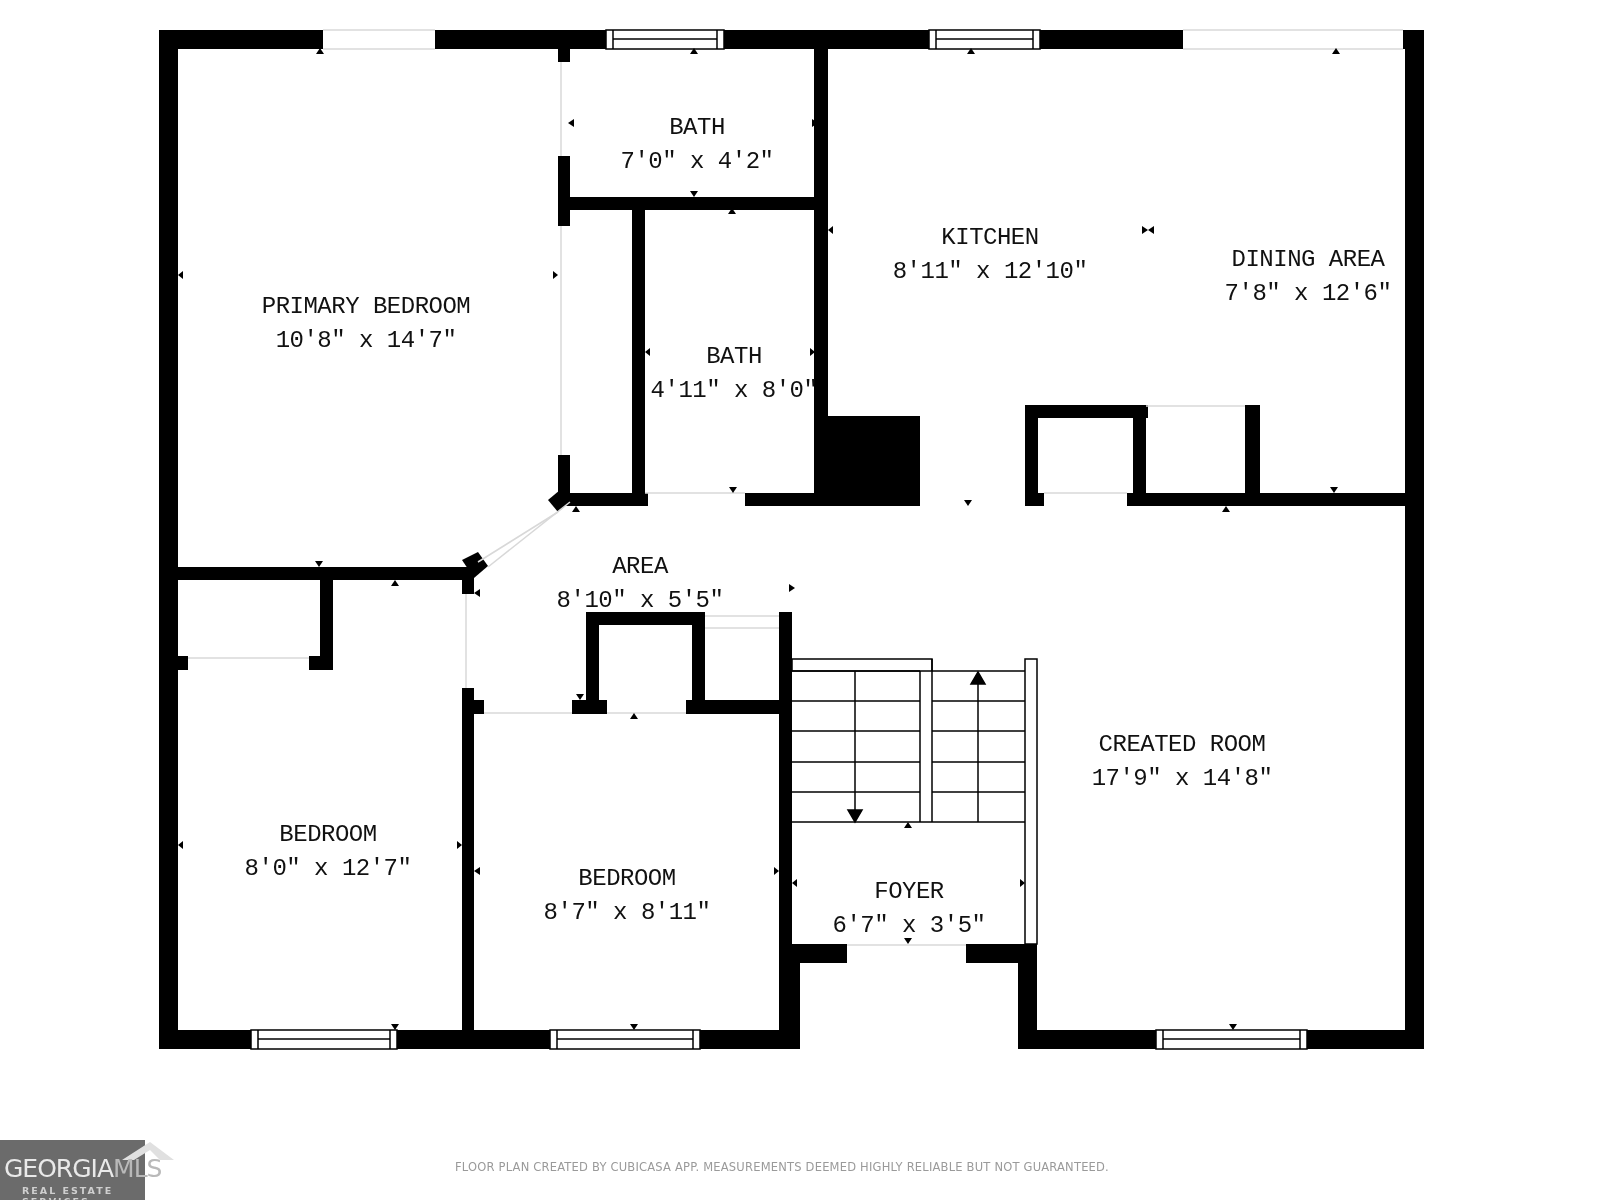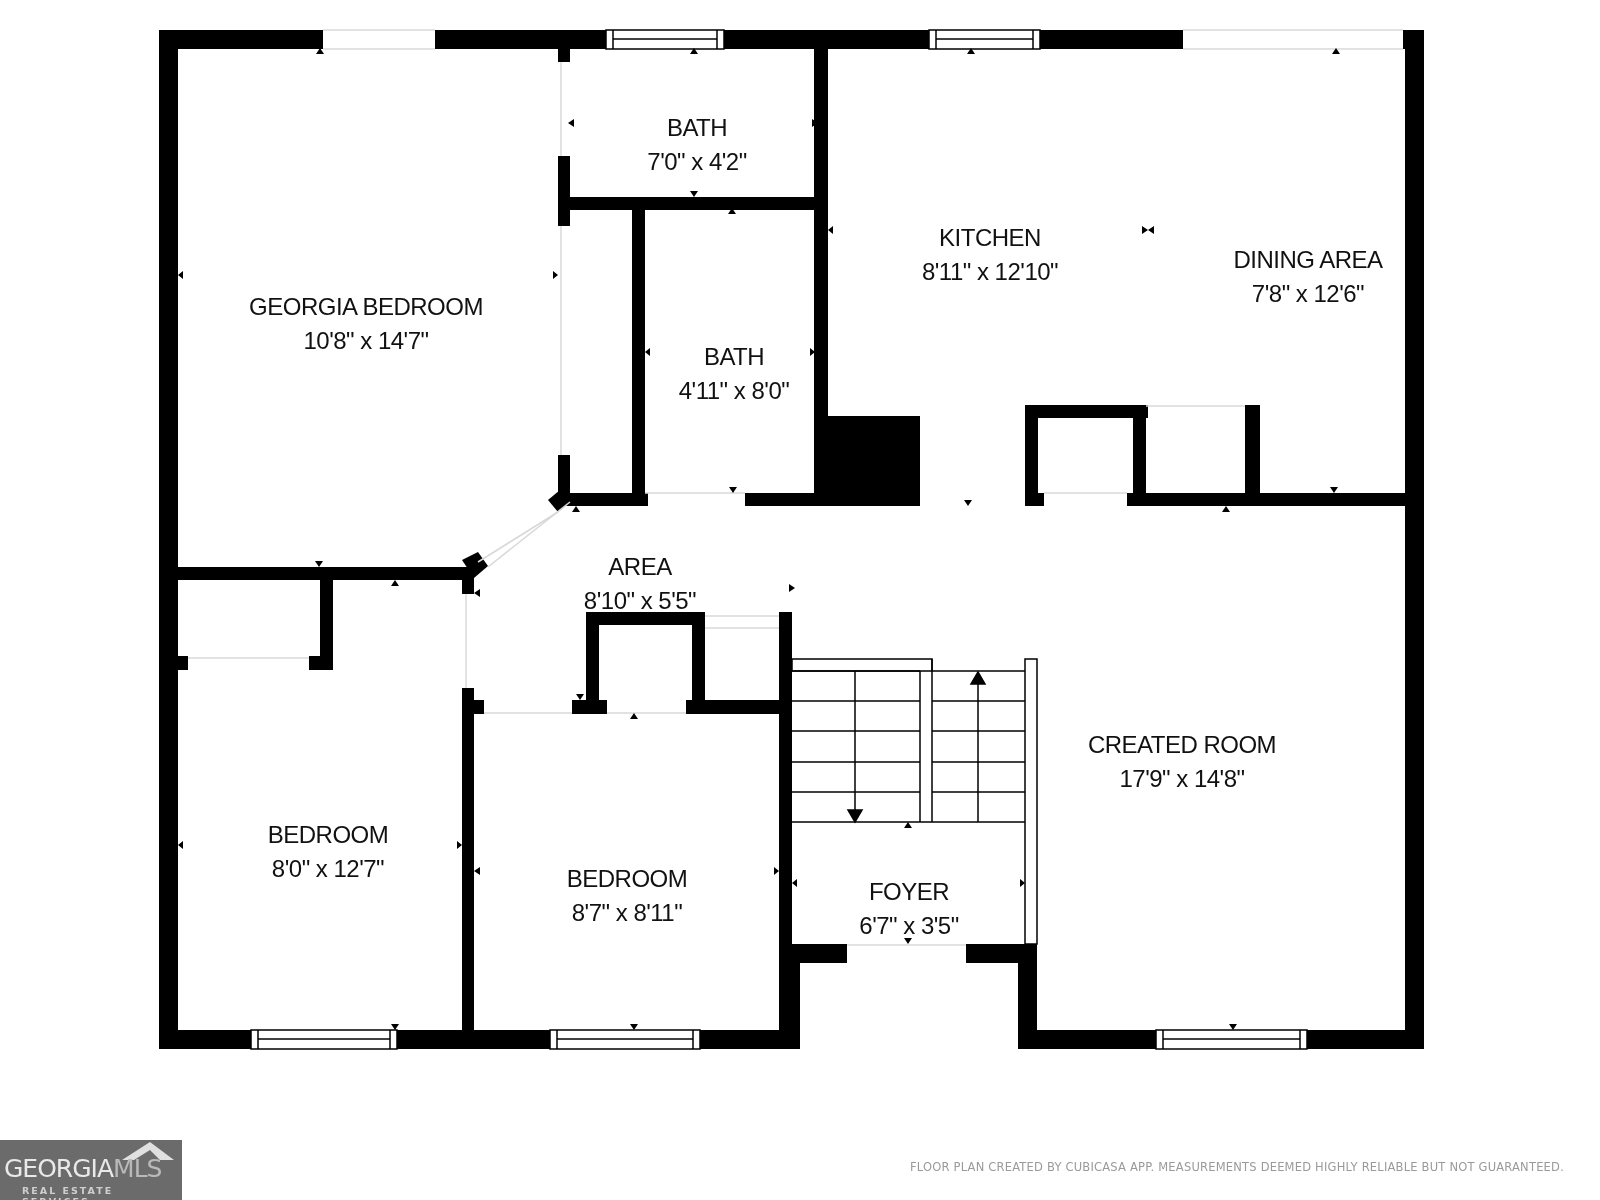--- a/index.html
+++ b/index.html
@@ -1,21 +1,21 @@
 <!DOCTYPE html>
 <html><head>
 <meta charset="utf-8">
 <style>
   html, body { margin:0; padding:0; background:#ffffff; }
   body { width:1600px; height:1200px; position:relative; overflow:hidden; font-family:"DejaVu Sans", sans-serif; }
   #plan { position:absolute; left:0; top:0; width:1600px; height:1200px; }
-  .room-label { position:absolute; text-align:center; color:#111; font-family:Liberation Sans, sans-serif; font-size:24px; line-height:34px; transform:translateX(-50%); white-space:nowrap; letter-spacing:-0.5px; }
+  .room-label { position:absolute; text-align:center; color:#111; font-family:Liberation Mono, monospace; font-size:24px; line-height:34px; transform:translateX(-50%); white-space:nowrap; letter-spacing:-0.5px; }
   .room-label .name, .room-label .dims { display:block; }
-  .disclaimer { position:absolute; left:0; width:1564px; top:1160px; text-align:right; font-size:11.5px; color:#9a9a9a; font-family:"DejaVu Sans", sans-serif; letter-spacing:0.2px; }
-  .logo { position:absolute; left:0; top:1140px; width:182px; height:60px; background:#6b6b6b; }
+  .disclaimer { position:absolute; left:0; width:1564px; top:1160px; text-align:center; font-size:11.5px; color:#9a9a9a; font-family:"DejaVu Sans", sans-serif; letter-spacing:0.2px; }
+  .logo { position:absolute; left:0; top:1140px; width:145px; height:60px; background:#6b6b6b; }
   .logo .brand { position:absolute; left:4px; top:14px; font-family:"DejaVu Sans", sans-serif; font-size:25px; color:#e9e9e9; letter-spacing:-1px; }
   .logo .brand .mls { color:#b9b9b9; }
   .logo .tag { position:absolute; left:22px; top:45px; font-size:9.5px; color:#cfcfcf; letter-spacing:2px; font-weight:bold; }
   .logo .roof { position:absolute; left:120px; top:0px; }
 </style>
 </head>
 <body>
 
 <svg id="plan" viewBox="0 0 1600 1200" xmlns="http://www.w3.org/2000/svg">
   <g fill="#000">
@@ -188,21 +188,21 @@
     <polygon points="1020,879 1020,887 1025,883"></polygon>
     <polygon points="904,828 912,828 908,822"></polygon>
     <polygon points="904,938 912,938 908,944"></polygon>
     <polygon points="391,1024 399,1024 395,1030"></polygon>
     <polygon points="630,1024 638,1024 634,1030"></polygon>
     <polygon points="1229,1024 1237,1024 1233,1030"></polygon>
   </g>
 </svg>
 
 <div class="room-label" style="left:366px; top:290px;">
-  <span class="name">GEORGIA BEDROOM</span>
+  <span class="name">PRIMARY BEDROOM</span>
   <span class="dims">10'8" x 14'7"</span>
 </div>
 <div class="room-label" style="left:697px; top:111px;">
   <span class="name">BATH</span>
   <span class="dims">7'0" x 4'2"</span>
 </div>
 <div class="room-label" style="left:734px; top:340px;">
   <span class="name">BATH</span>
   <span class="dims">4'11" x 8'0"</span>
 </div>

